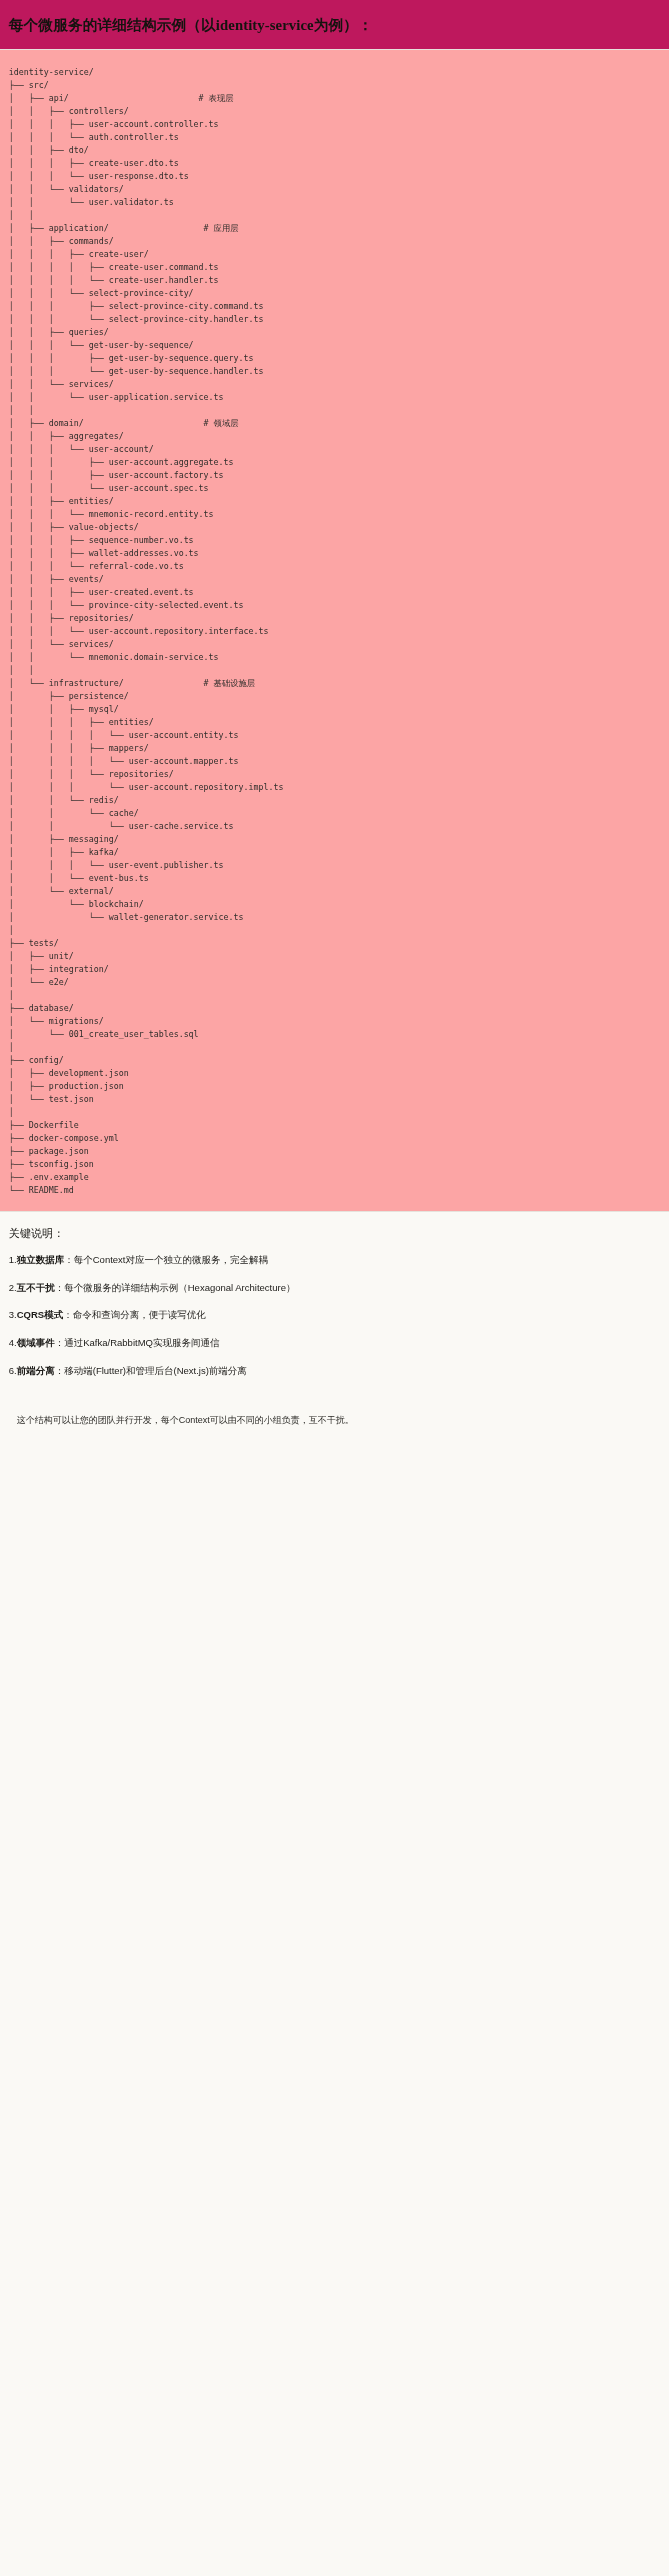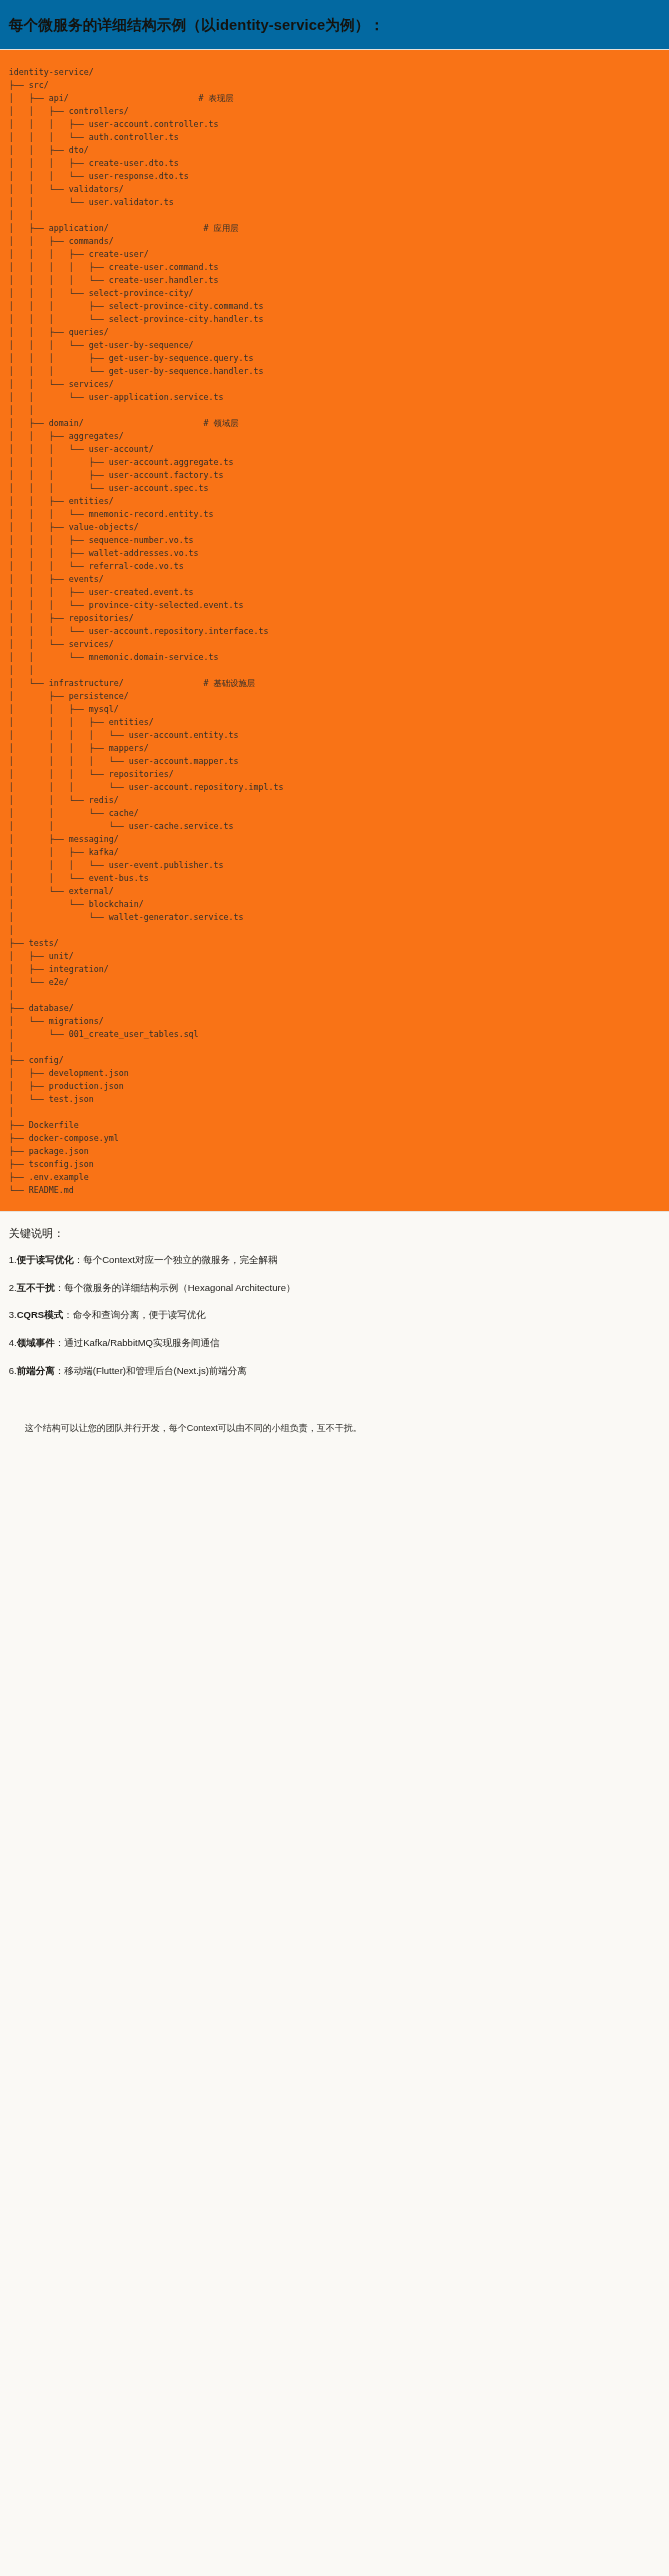--- a/index.html
+++ b/index.html
@@ -17,34 +17,35 @@
     width: 669px;
     box-sizing: border-box;
     background: #faf9f5;
     padding: 0;
   }
 
   
   .doc-header {
     padding: 16.3px 8.8px 12.5px 8.8px;
     border-bottom: 0.6px solid #e6e3dc;
-    background: #0369a1;
+    background: #be185d;
+    font-family: Liberation Serif, serif;
   }
   .doc-title {
     font-size: 14.7px;
     font-weight: bold;
     letter-spacing: 0.1px;
     line-height: 1.35;
     color: #14130f;
     margin: 0;
   }
 
   
   .tree-block {
-    background: #f97316;
+    background: #fca5a5;
     padding: 16.3px 8.8px 13.8px 8.8px;
     border-bottom: 0.6px solid #e6e3dc;
   }
   .tree {
     font-family: "DejaVu Sans Mono", "Liberation Mono", monospace;
     font-size: 8.3px;
     line-height: 13px;
     color: #2f2e2b;
     white-space: pre;
     margin: 0;
@@ -83,40 +84,40 @@
     font-weight: normal;
   }
   .note-text {
     font-weight: normal;
   }
   .footer-note {
     font-size: 9px;
     line-height: 1.6;
     color: #2a2925;
     padding: 7.5px 8.8px 16.3px 8.8px;
-    margin: 16px;
+    margin: 8px;
   }
 </style>
 </head>
 <body>
 
 <div class="page">
 
   <header class="doc-header">
     <h1 class="doc-title">每个微服务的详细结构示例（以identity-service为例）：</h1>
   </header>
 
   <section class="tree-block">
     <pre class="tree" id="tree-output"><span class="row">identity-service/</span><span class="row">├── src/</span><span class="row">│   ├── api/                          # 表现层</span><span class="row">│   │   ├── controllers/</span><span class="row">│   │   │   ├── user-account.controller.ts</span><span class="row">│   │   │   └── auth.controller.ts</span><span class="row">│   │   ├── dto/</span><span class="row">│   │   │   ├── create-user.dto.ts</span><span class="row">│   │   │   └── user-response.dto.ts</span><span class="row">│   │   └── validators/</span><span class="row">│   │       └── user.validator.ts</span><span class="row">│   │</span><span class="row">│   ├── application/                   # 应用层</span><span class="row">│   │   ├── commands/</span><span class="row">│   │   │   ├── create-user/</span><span class="row">│   │   │   │   ├── create-user.command.ts</span><span class="row">│   │   │   │   └── create-user.handler.ts</span><span class="row">│   │   │   └── select-province-city/</span><span class="row">│   │   │       ├── select-province-city.command.ts</span><span class="row">│   │   │       └── select-province-city.handler.ts</span><span class="row">│   │   ├── queries/</span><span class="row">│   │   │   └── get-user-by-sequence/</span><span class="row">│   │   │       ├── get-user-by-sequence.query.ts</span><span class="row">│   │   │       └── get-user-by-sequence.handler.ts</span><span class="row">│   │   └── services/</span><span class="row">│   │       └── user-application.service.ts</span><span class="row">│   │</span><span class="row">│   ├── domain/                        # 领域层</span><span class="row">│   │   ├── aggregates/</span><span class="row">│   │   │   └── user-account/</span><span class="row">│   │   │       ├── user-account.aggregate.ts</span><span class="row">│   │   │       ├── user-account.factory.ts</span><span class="row">│   │   │       └── user-account.spec.ts</span><span class="row">│   │   ├── entities/</span><span class="row">│   │   │   └── mnemonic-record.entity.ts</span><span class="row">│   │   ├── value-objects/</span><span class="row">│   │   │   ├── sequence-number.vo.ts</span><span class="row">│   │   │   ├── wallet-addresses.vo.ts</span><span class="row">│   │   │   └── referral-code.vo.ts</span><span class="row">│   │   ├── events/</span><span class="row">│   │   │   ├── user-created.event.ts</span><span class="row">│   │   │   └── province-city-selected.event.ts</span><span class="row">│   │   ├── repositories/</span><span class="row">│   │   │   └── user-account.repository.interface.ts</span><span class="row">│   │   └── services/</span><span class="row">│   │       └── mnemonic.domain-service.ts</span><span class="row">│   │</span><span class="row">│   └── infrastructure/                # 基础设施层</span><span class="row">│       ├── persistence/</span><span class="row">│       │   ├── mysql/</span><span class="row">│       │   │   ├── entities/</span><span class="row">│       │   │   │   └── user-account.entity.ts</span><span class="row">│       │   │   ├── mappers/</span><span class="row">│       │   │   │   └── user-account.mapper.ts</span><span class="row">│       │   │   └── repositories/</span><span class="row">│       │   │       └── user-account.repository.impl.ts</span><span class="row">│       │   └── redis/</span><span class="row">│       │       └── cache/</span><span class="row">│       │           └── user-cache.service.ts</span><span class="row">│       ├── messaging/</span><span class="row">│       │   ├── kafka/</span><span class="row">│       │   │   └── user-event.publisher.ts</span><span class="row">│       │   └── event-bus.ts</span><span class="row">│       └── external/</span><span class="row">│           └── blockchain/</span><span class="row">│               └── wallet-generator.service.ts</span><span class="row">│</span><span class="row">├── tests/</span><span class="row">│   ├── unit/</span><span class="row">│   ├── integration/</span><span class="row">│   └── e2e/</span><span class="row">│</span><span class="row">├── database/</span><span class="row">│   └── migrations/</span><span class="row">│       └── 001_create_user_tables.sql</span><span class="row">│</span><span class="row">├── config/</span><span class="row">│   ├── development.json</span><span class="row">│   ├── production.json</span><span class="row">│   └── test.json</span><span class="row">│</span><span class="row">├── Dockerfile</span><span class="row">├── docker-compose.yml</span><span class="row">├── package.json</span><span class="row">├── tsconfig.json</span><span class="row">├── .env.example</span><span class="row">└── README.md</span></pre>
   </section>
 
   <section class="notes-block">
     <h2 class="notes-title">关键说明：</h2>
     <div id="notes-list">
-        <p class="note-item"><span class="note-num">1.</span><span class="note-term">便于读写优化</span><span class="note-sep">：</span><span class="note-text">每个Context对应一个独立的微服务，完全解耦</span></p>
+        <p class="note-item"><span class="note-num">1.</span><span class="note-term">独立数据库</span><span class="note-sep">：</span><span class="note-text">每个Context对应一个独立的微服务，完全解耦</span></p>
         <p class="note-item"><span class="note-num">2.</span><span class="note-term">互不干扰</span><span class="note-sep">：</span><span class="note-text">每个微服务的详细结构示例（Hexagonal Architecture）</span></p>
         <p class="note-item"><span class="note-num">3.</span><span class="note-term">CQRS模式</span><span class="note-sep">：</span><span class="note-text">命令和查询分离，便于读写优化</span></p>
         <p class="note-item"><span class="note-num">4.</span><span class="note-term">领域事件</span><span class="note-sep">：</span><span class="note-text">通过Kafka/RabbitMQ实现服务间通信</span></p>
         <p class="note-item"><span class="note-num">6.</span><span class="note-term">前端分离</span><span class="note-sep">：</span><span class="note-text">移动端(Flutter)和管理后台(Next.js)前端分离</span></p>
       </div>
   </section>
 
   <p class="footer-note">这个结构可以让您的团队并行开发，每个Context可以由不同的小组负责，互不干扰。</p>
 
 </div>

